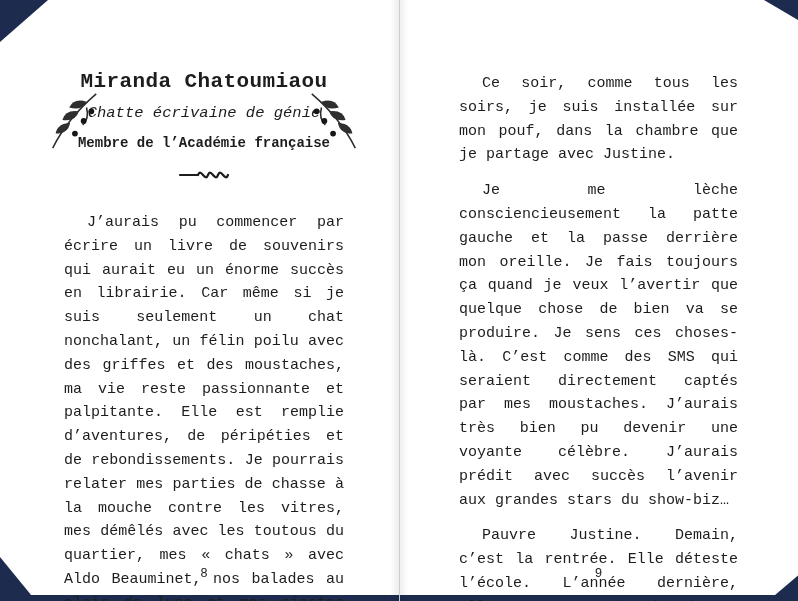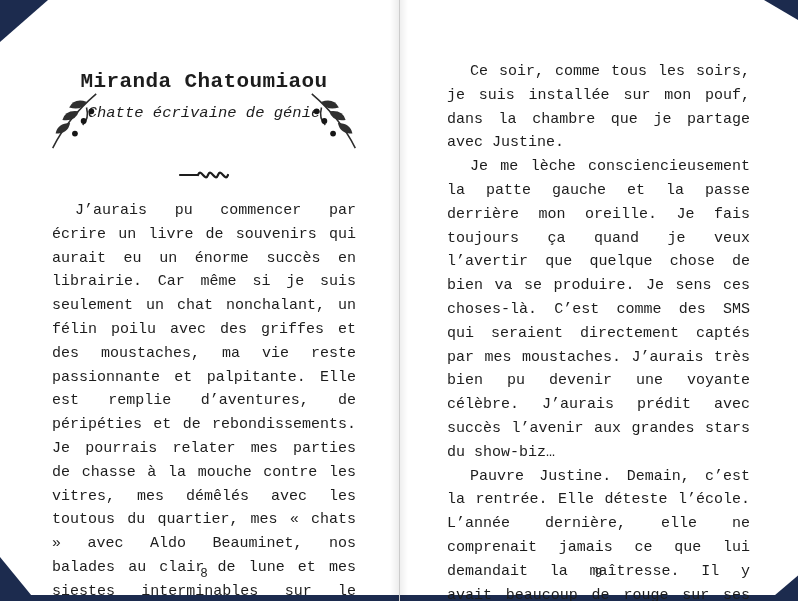--- a/index.html
+++ b/index.html
@@ -28,21 +28,21 @@
   .book-subtitle{margin:11px 0 0 0;font-style:italic;font-size:15.5px;}
   .book-membership{margin:13px 0 0 0;font-weight:700;font-size:14px;}
   .laurel{position:absolute;top:18px;width:58px;height:66px;}
   .laurel-left{left:-8px;}
   .laurel-right{right:-8px;transform:scaleX(-1);}
   .ornament-row{position:absolute;left:52px;top:166px;width:304px;text-align:center;}
   .ornament-row svg{display:inline-block;}
 
   
   .bodytext{position:absolute;font-size:15px;line-height:23.8px;text-align:justify;}
-  .bodytext p{margin:0;text-indent:23px;hyphens:auto;-webkit-hyphens:auto;}
+  .bodytext p{margin:12px;text-indent:23px;hyphens:auto;-webkit-hyphens:auto;}
   .body-left{left:52px;top:199px;width:304px;}
   .body-right{left:447px;top:60px;width:303px;}
 
   .pagenum{position:absolute;top:567px;text-align:center;font-size:12.5px;}
   .pagenum-left{left:52px;width:304px;}
   .pagenum-right{left:447px;width:303px;}
 </style>
 </head>
 <body>
 
@@ -64,20 +64,21 @@
         <path d="M36 24 q-14 -2 -17 9 q14 2 17 -9 Z" fill="#2f2f2f" stroke="none"></path>
         <path d="M27 36 q-13 0 -15 11 q13 0 15 -11 Z" fill="#2f2f2f" stroke="none"></path>
         <path d="M44 20 q3 12 -4 18" stroke="#2c2c2c"></path>
         <circle cx="49" cy="24" r="3" fill="#161616" stroke="none"></circle>
         <circle cx="41" cy="34" r="3" fill="#161616" stroke="none"></circle>
         <circle cx="32" cy="47" r="3" fill="#161616" stroke="none"></circle>
       </svg>
     </span>
     <h1 class="book-title">Miranda Chatoumiaou</h1>
     <p class="book-subtitle">Chatte écrivaine de génie</p>
+    <p class="book-membership">Membre de l’Académie française</p>
     <span class="laurel laurel-right">
       <svg viewBox="0 0 60 68" width="58" height="66" fill="none" stroke="#2c2c2c" stroke-width="1.6">
         <path d="M54 6 C 40 18, 22 36, 9 62"></path>
         <path d="M44 14 q-13 -4 -18 6 q13 4 18 -6 Z" fill="#2f2f2f" stroke="none"></path>
         <path d="M36 24 q-14 -2 -17 9 q14 2 17 -9 Z" fill="#2f2f2f" stroke="none"></path>
         <path d="M27 36 q-13 0 -15 11 q13 0 15 -11 Z" fill="#2f2f2f" stroke="none"></path>
         <path d="M44 20 q3 12 -4 18" stroke="#2c2c2c"></path>
         <circle cx="49" cy="24" r="3" fill="#161616" stroke="none"></circle>
         <circle cx="41" cy="34" r="3" fill="#161616" stroke="none"></circle>
         <circle cx="32" cy="47" r="3" fill="#161616" stroke="none"></circle>

